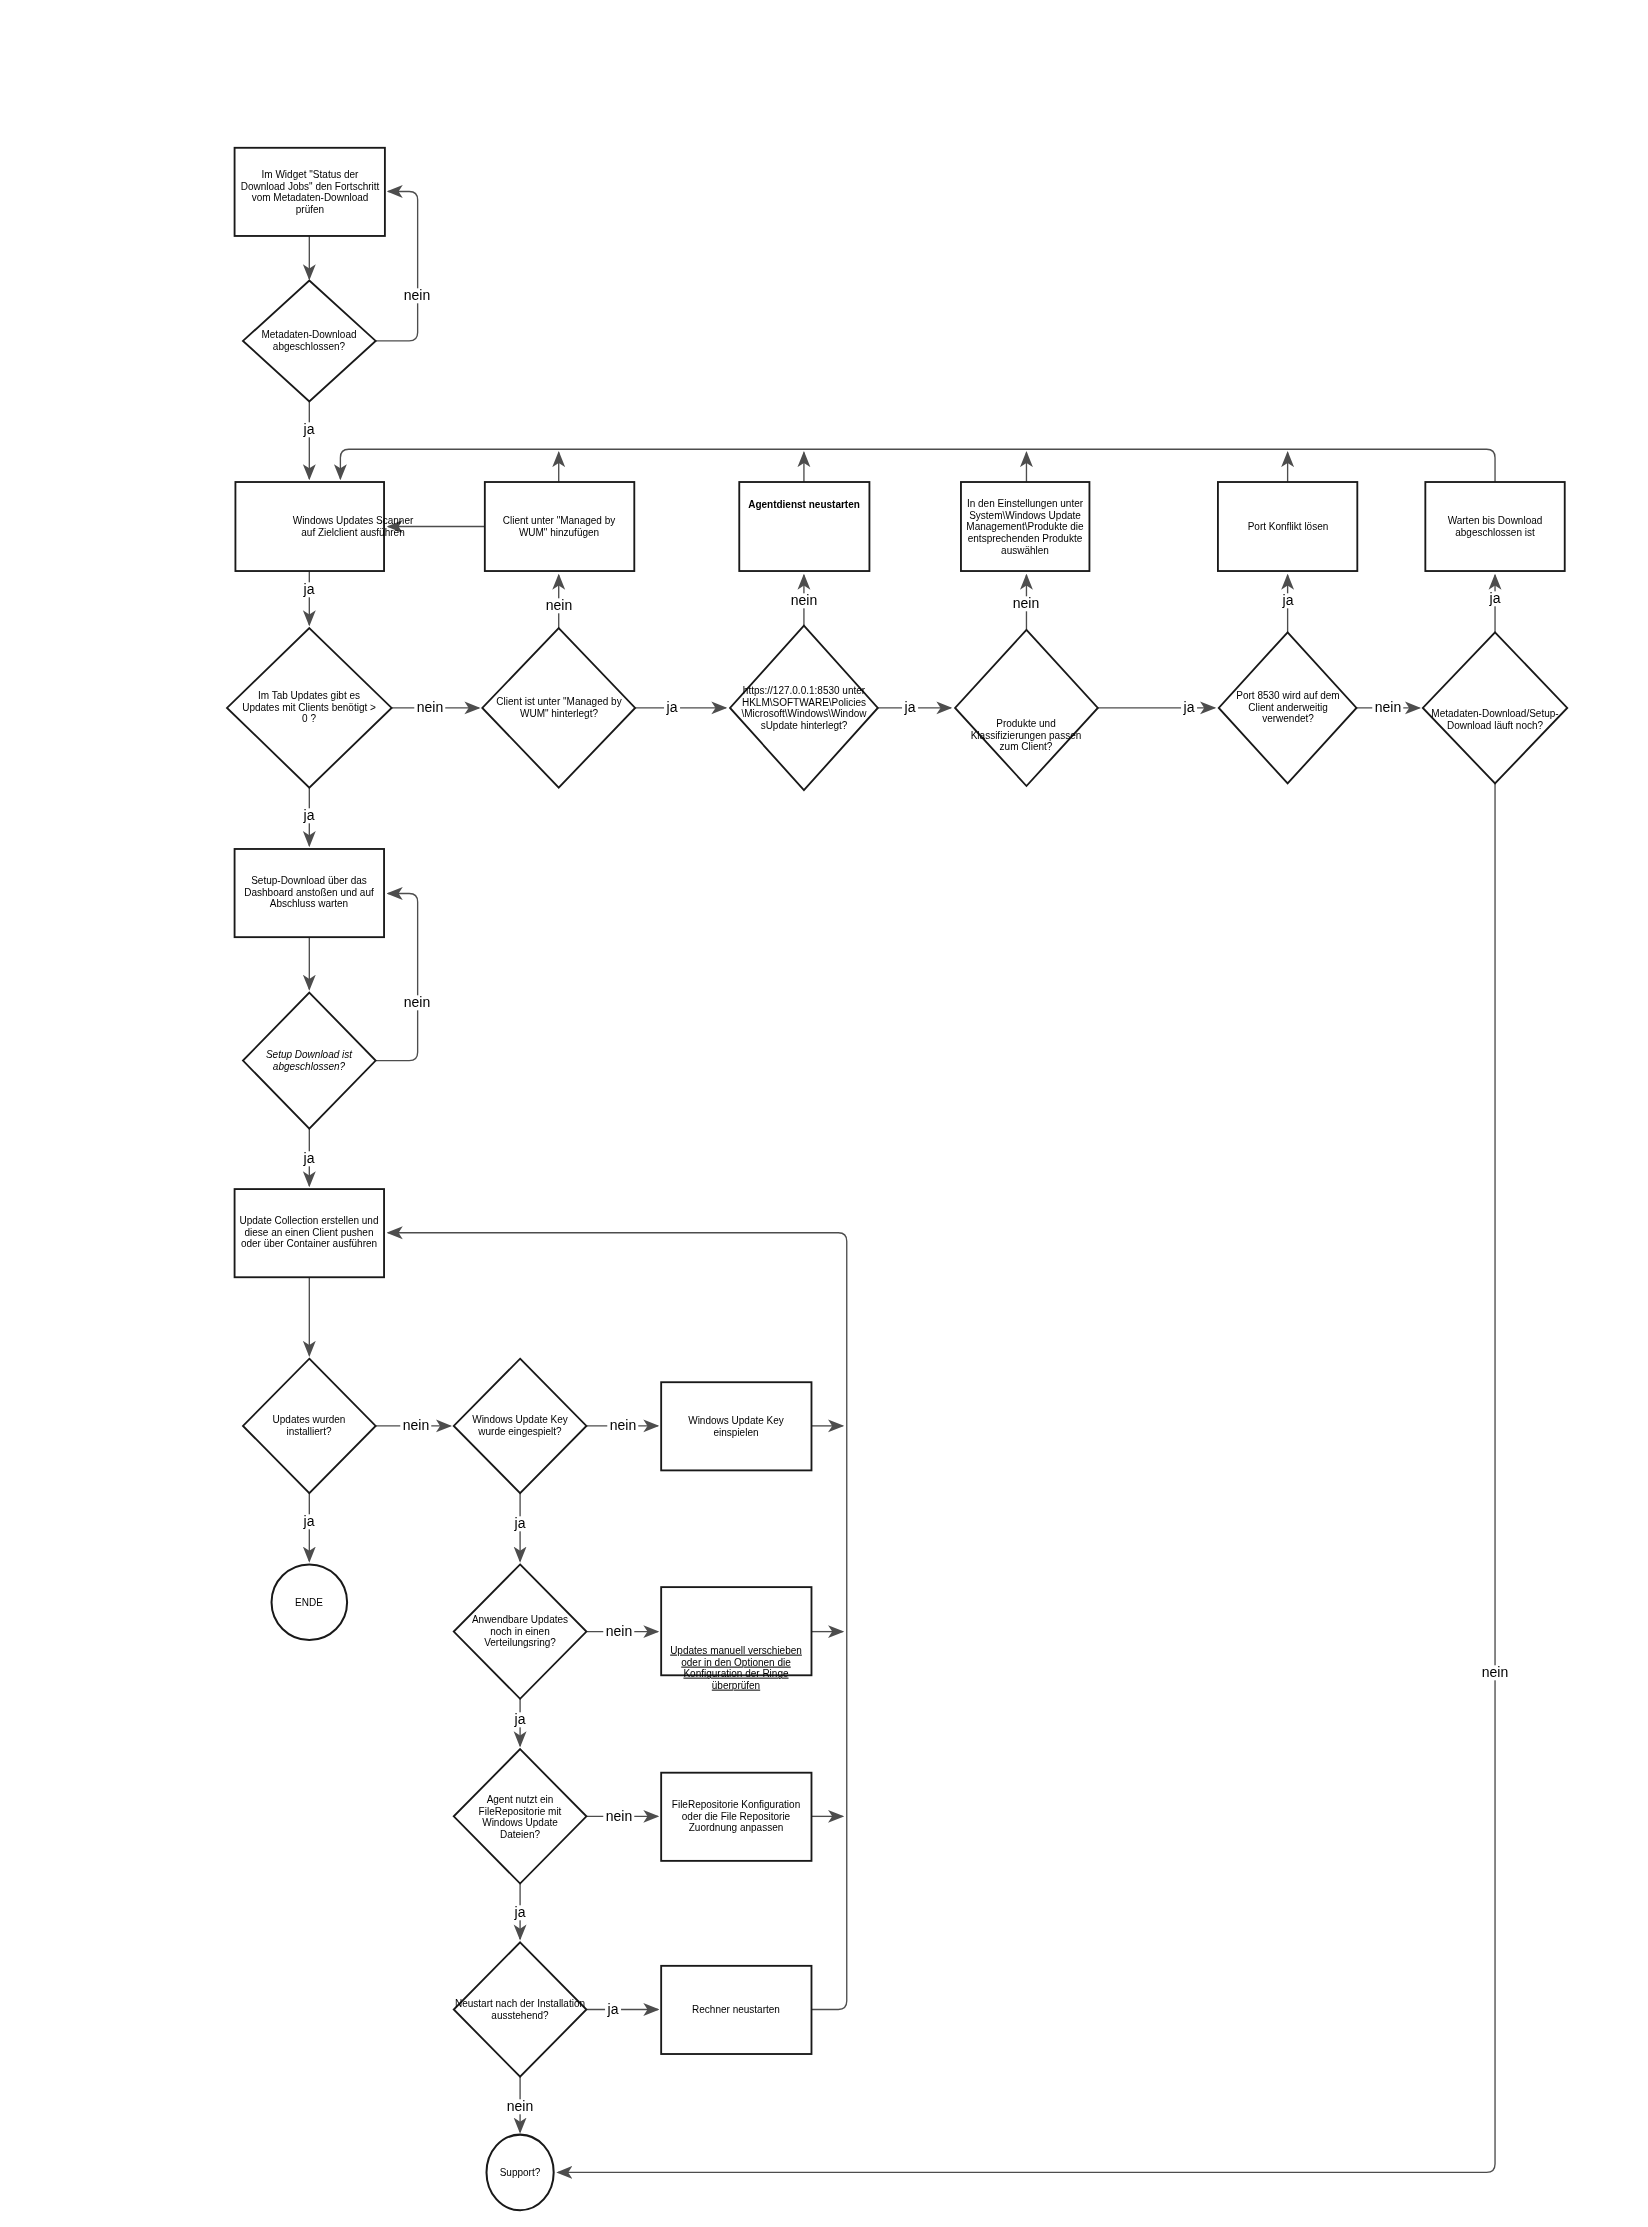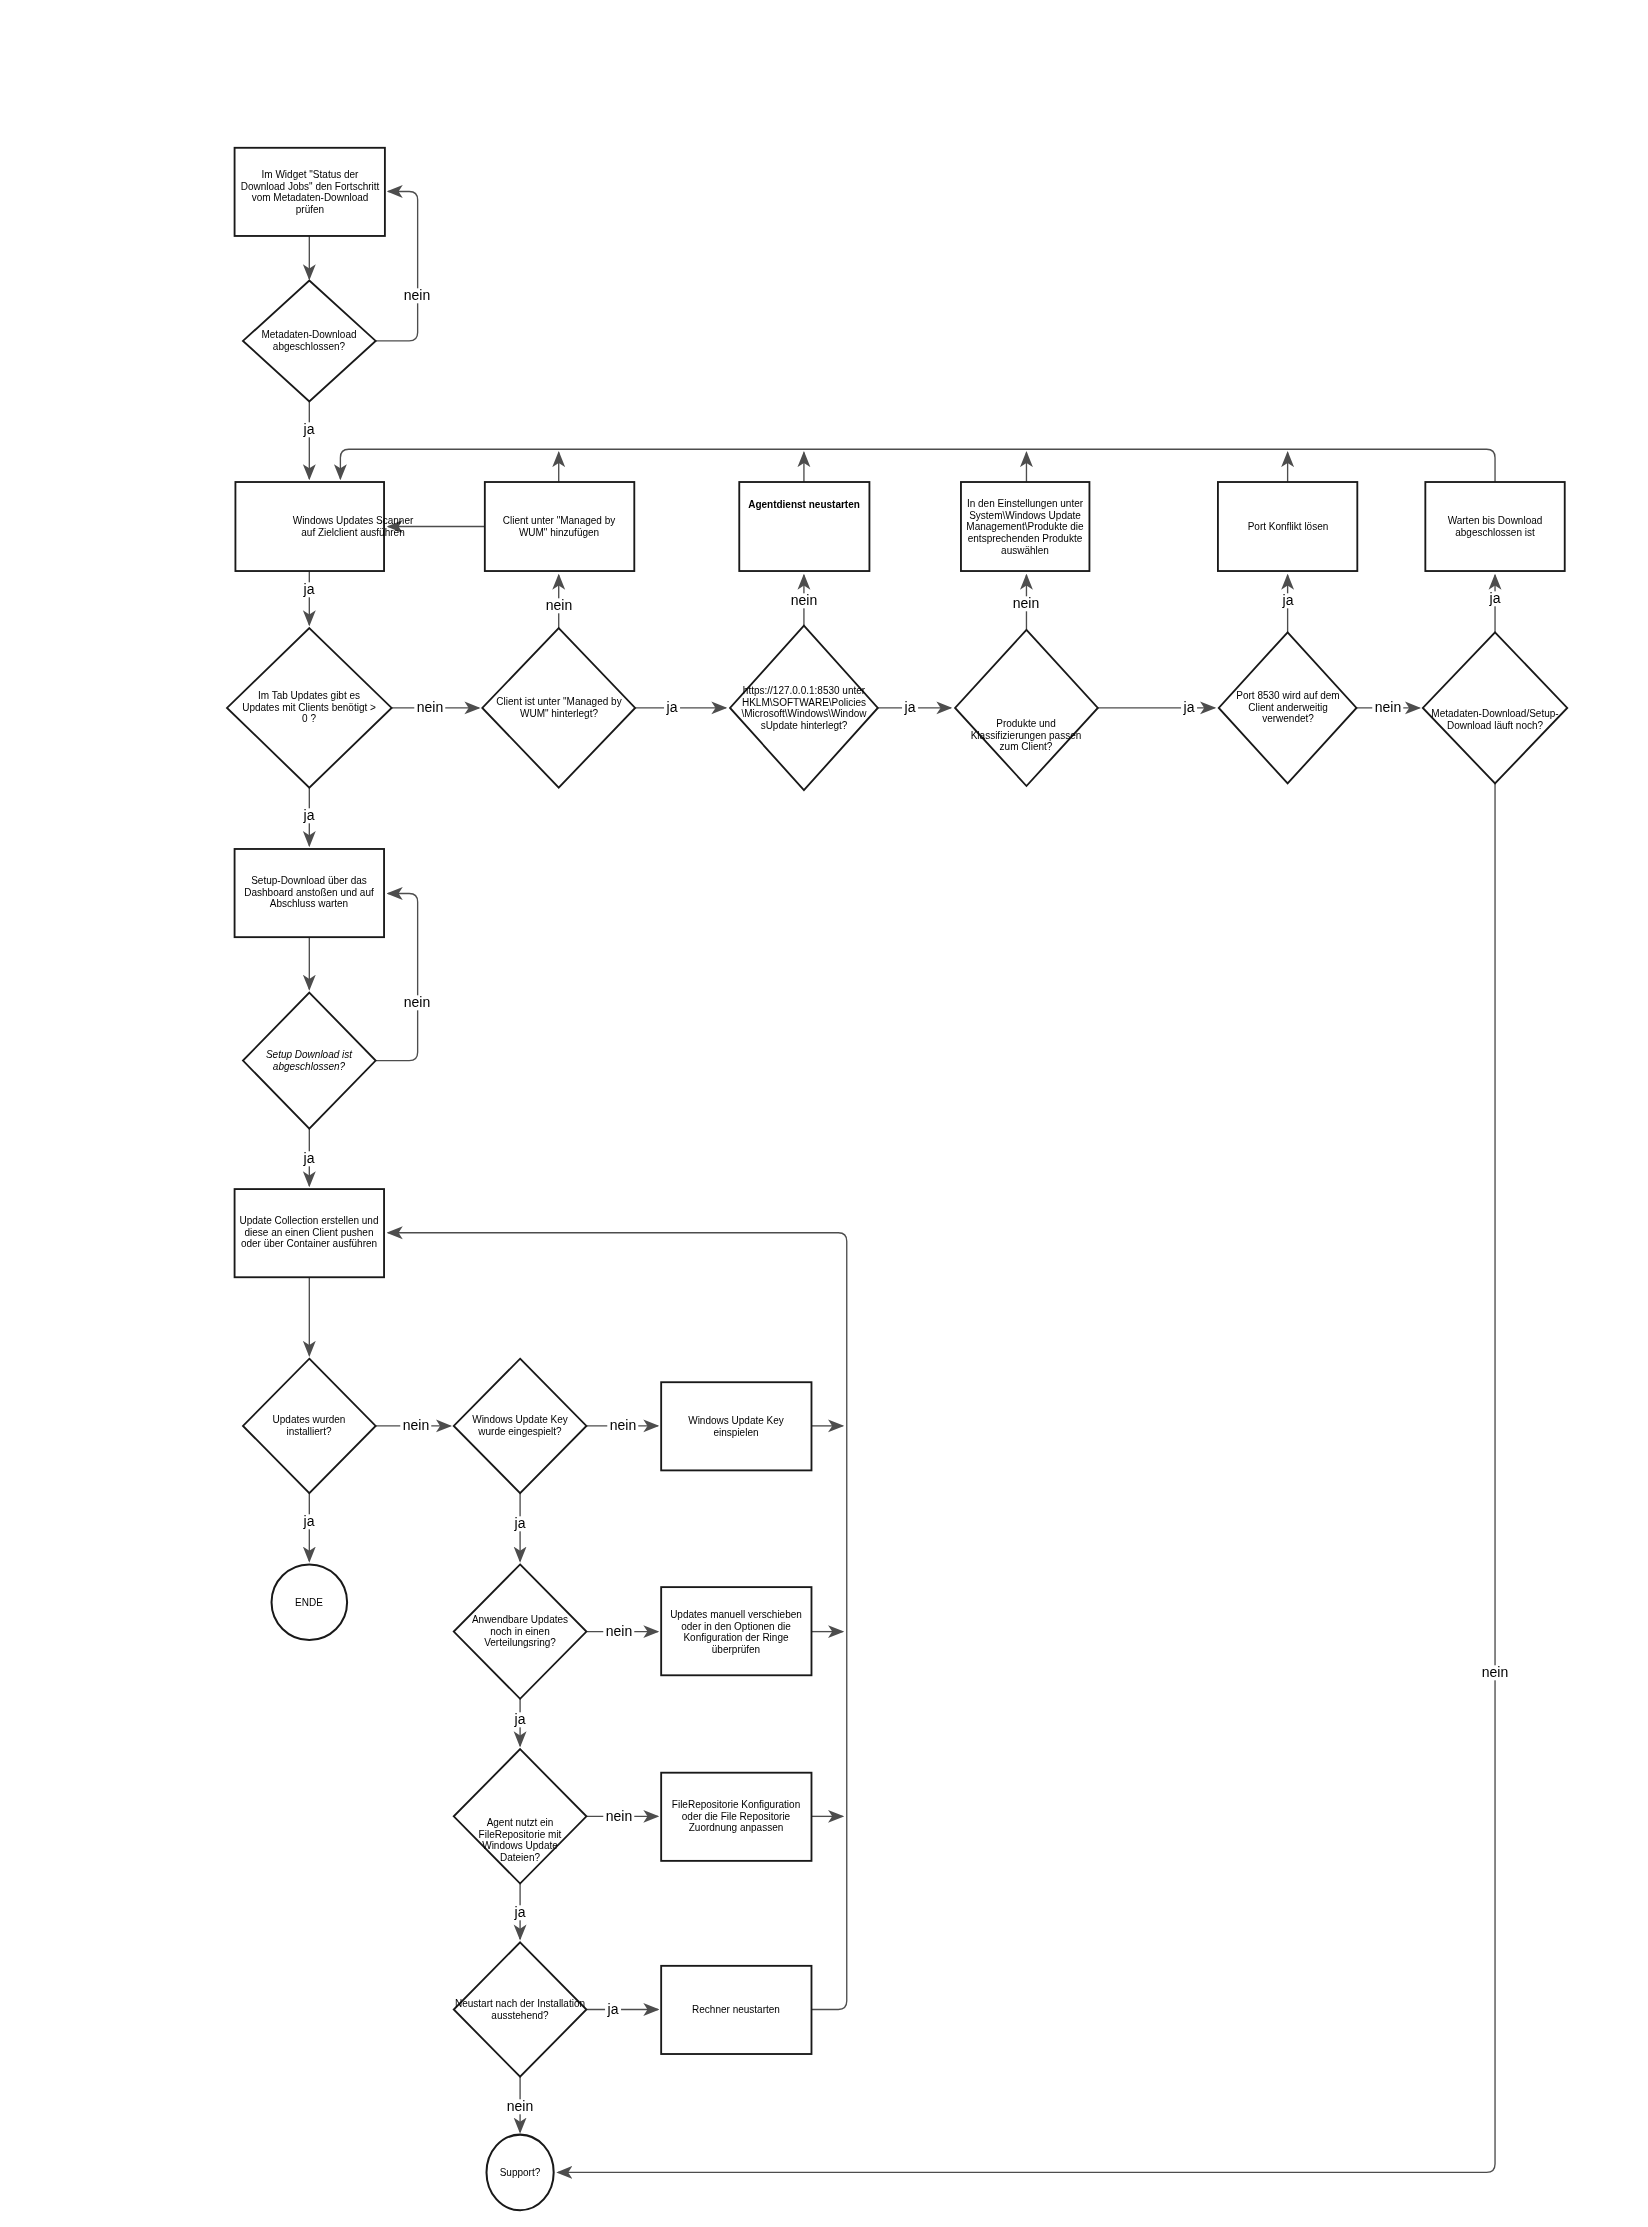--- a/index.html
+++ b/index.html
@@ -120,22 +120,22 @@
     <div class="node-label" style="left: 1288px; top: 708px; width: 119px;">Port 8530 wird auf dem Client anderweitig verwendet?</div>
     <div class="node-label" style="left: 1495px; top: 708px; width: 134px; margin-top: 12px;">Metadaten-Download/Setup-Download läuft noch?</div>
     <div class="node-label" style="left: 309px; top: 893px; width: 136px;">Setup-Download über das Dashboard anstoßen und auf Abschluss warten</div>
     <div class="node-label" style="left: 309px; top: 1061px; width: 114px; font-style: italic;">Setup Download ist abgeschlossen?</div>
     <div class="node-label" style="left: 309px; top: 1233px; width: 139px;">Update Collection erstellen und diese an einen Client pushen oder über Container ausführen</div>
     <div class="node-label" style="left: 309px; top: 1426px; width: 101px;">Updates wurden installiert?</div>
     <div class="node-label" style="left: 520px; top: 1426px; width: 106px;">Windows Update Key wurde eingespielt?</div>
     <div class="node-label" style="left: 736px; top: 1427px; width: 134px;">Windows Update Key einspielen</div>
     <div class="node-label" style="left: 309px; top: 1603px; width: 67px;">ENDE</div>
     <div class="node-label" style="left: 520px; top: 1632px; width: 109px;">Anwendbare Updates noch in einen Verteilungsring?</div>
-    <div class="node-label" style="left: 736px; top: 1632px; width: 139px;">Updates manuell verschieben oder in den Optionen die Konfiguration der Ringe überprüfen</div>
-    <div class="node-label" style="left: 520px; top: 1817px; width: 101px; margin-top: 23px;">Agent nutzt ein FileRepositorie mit Windows Update Dateien?</div>
+    <div class="node-label" style="left: 736px; top: 1668px; width: 139px; text-decoration: underline;">Updates manuell verschieben oder in den Optionen die Konfiguration der Ringe überprüfen</div>
+    <div class="node-label" style="left: 520px; top: 1817px; width: 101px;">Agent nutzt ein FileRepositorie mit Windows Update Dateien?</div>
     <div class="node-label" style="left: 736px; top: 1817px; width: 139px;">FileRepositorie Konfiguration oder die File Repositorie Zuordnung anpassen</div>
     <div class="node-label" style="left: 520px; top: 2010px; width: 133px;">Neustart nach der Installation ausstehend?</div>
     <div class="node-label" style="left: 736px; top: 2010px; width: 134px;">Rechner neustarten</div>
     <div class="node-label" style="left: 520px; top: 2173px; width: 59px;">Support?</div>
     <div class="edge-label" style="left: 417px; top: 296px;">nein</div>
     <div class="edge-label" style="left: 309px; top: 430px;">ja</div>
     <div class="edge-label" style="left: 309px; top: 590px;">ja</div>
     <div class="edge-label" style="left: 430px; top: 708px;">nein</div>
     <div class="edge-label" style="left: 559px; top: 606px;">nein</div>
     <div class="edge-label" style="left: 672px; top: 708px;">ja</div>

